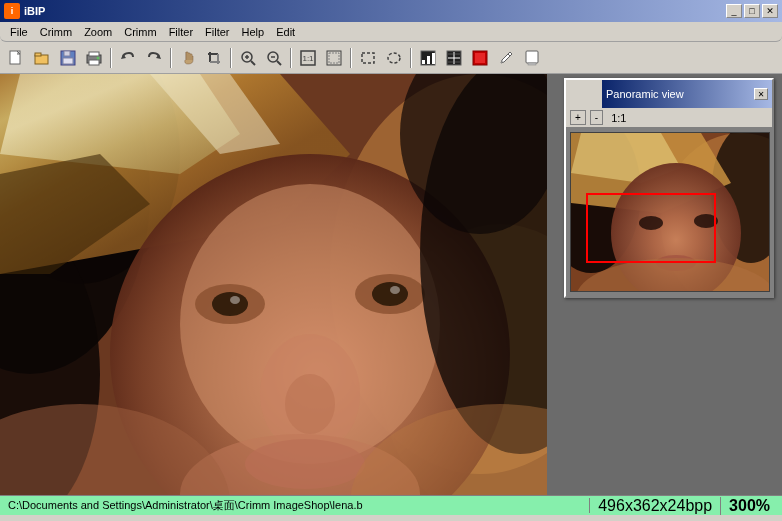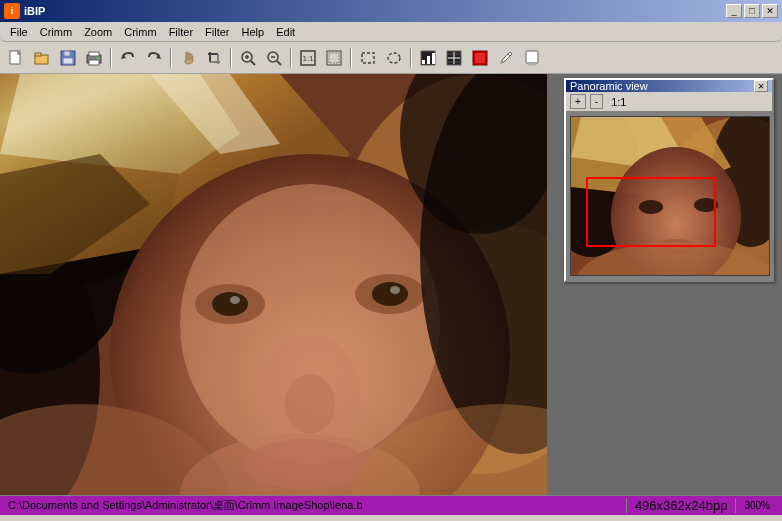--- a/index.html
+++ b/index.html
@@ -125,63 +125,65 @@
       position: absolute;
       left: 0;
       top: 0;
       width: 547px;
       height: 421px;
       overflow: hidden;
     }
 
     
     .status-bar {
-      background: #a21caf;
+      background: #86efac;
       border-top: 1px solid #808080;
       height: 20px;
       display: flex;
       align-items: center;
       padding: 0 4px;
     }
     .status-left {
       flex: 1;
       padding: 0 4px;
       border-right: 1px solid #808080;
       font-size: 11px;
     }
     .status-right {
       padding: 0 8px;
-      font-size: 13px;
+      font-size: 16px;
       border-right: 1px solid #808080;
       white-space: nowrap;
     }
     .status-zoom {
       padding: 0 8px;
-      font-size: 10px;
+      font-size: 16px;
+      font-weight: bold;
     }
 
     
     .panoramic-panel {
       position: absolute;
       right: 8px;
       top: 4px;
       width: 210px;
       background: #d4d0c8;
       border: 2px solid;
       border-color: #fff #808080 #808080 #fff;
       box-shadow: 1px 1px 3px rgba(0,0,0,0.5);
     }
     .panoramic-title {
       background: linear-gradient(to right, #0a246a, #a6b8e4);
       color: white;
       font-size: 11px;
-      padding: 0 4px;
+      padding: 8px 4px;
       display: flex;
       align-items: center;
       justify-content: space-between;
+      margin-left: 36px;
     }
     .pan-close-btn {
       width: 14px;
       height: 12px;
       background: #d4d0c8;
       border: 1px solid #808080;
       border-top-color: #fff;
       border-left-color: #fff;
       display: flex;
       align-items: center;

